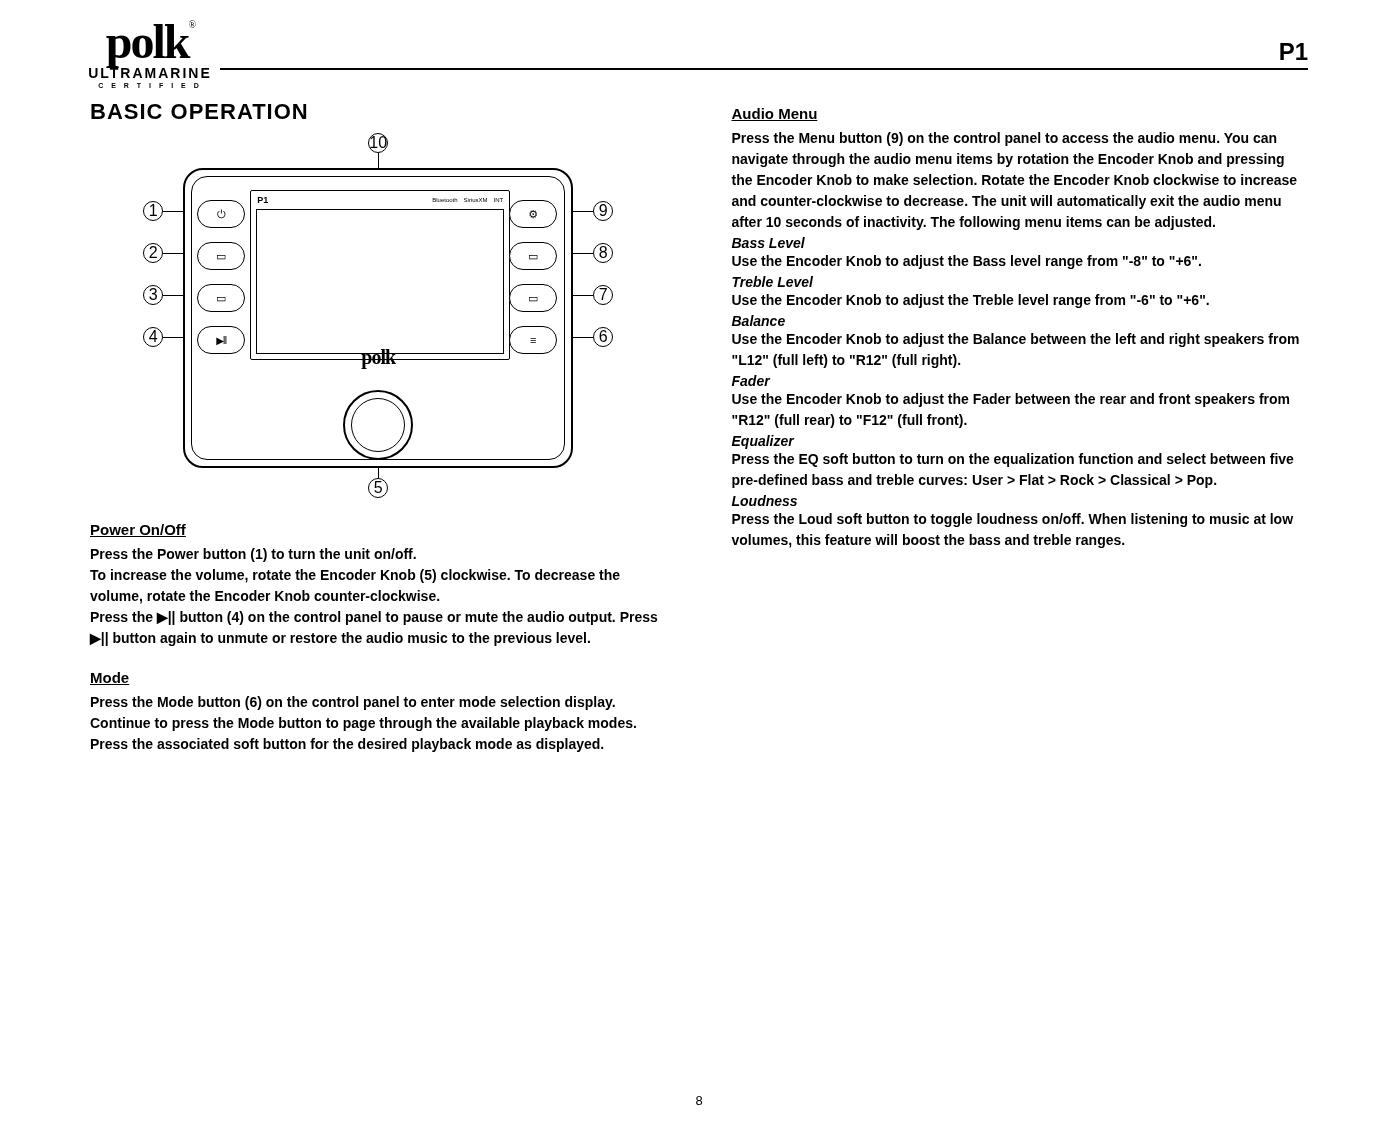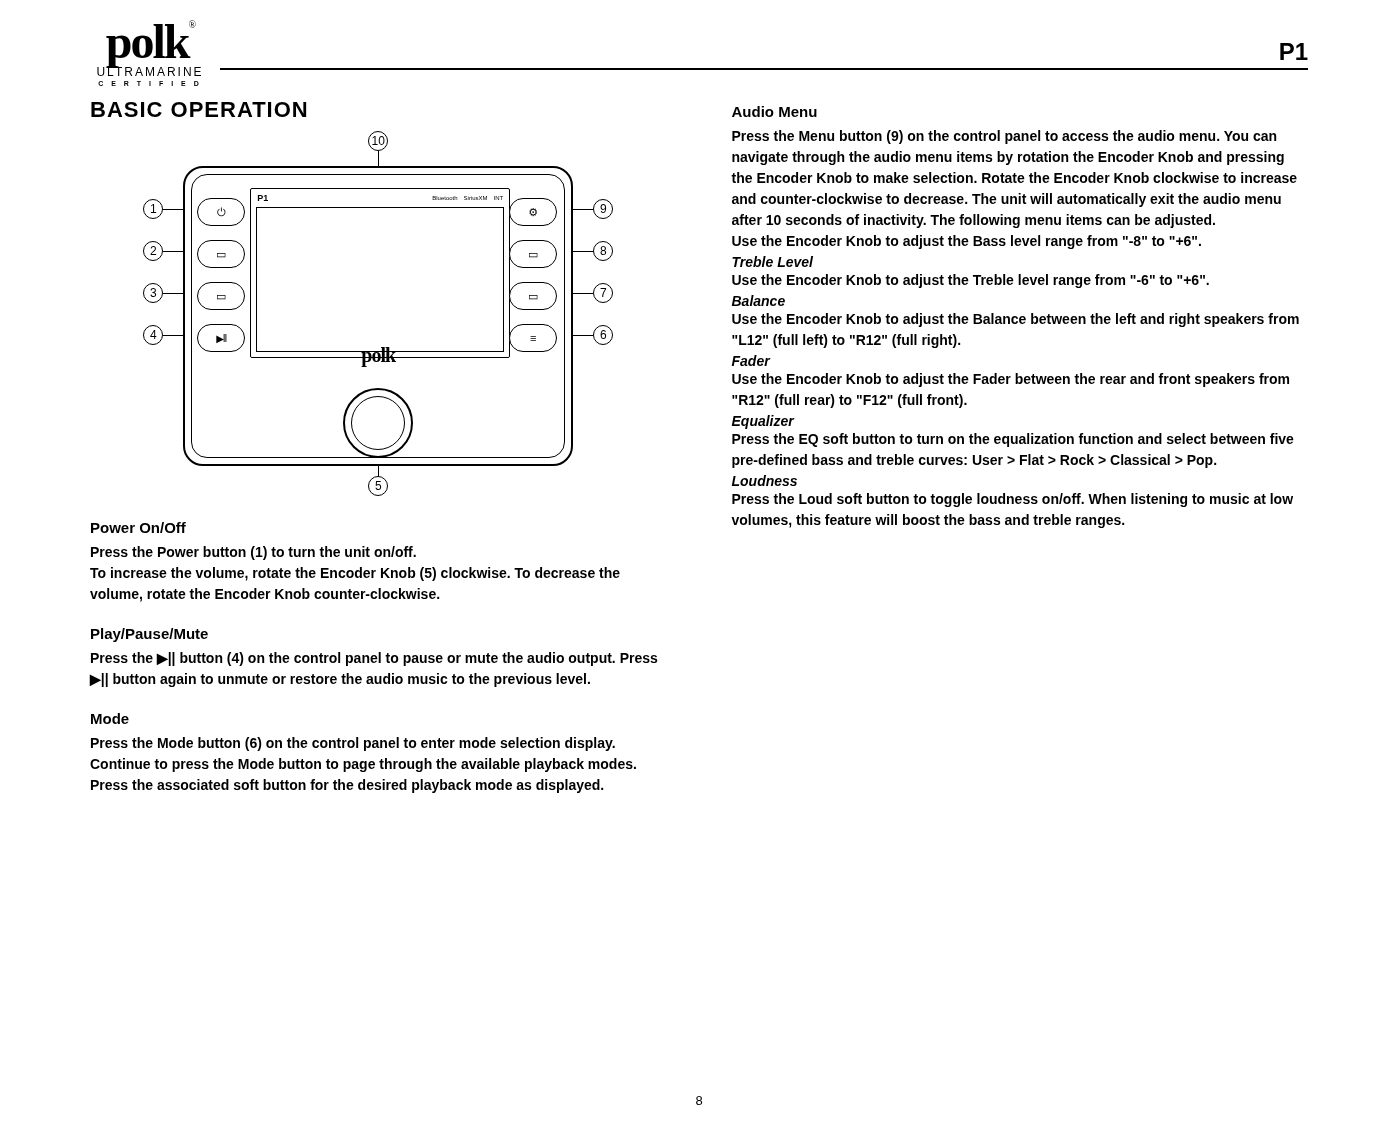--- a/index.html
+++ b/index.html
@@ -31,22 +31,22 @@
     letter-spacing: -2px;
     line-height: 0.9;
     font-family: Georgia, serif;
   }
   .logo-reg {
     font-size: 10px;
     vertical-align: top;
     font-weight: normal;
   }
   .logo-sub1 {
-    font-size: 12px;
-    font-weight: 400;
+    font-size: 14px;
+    font-weight: 700;
     letter-spacing: 2px;
     margin-top: 2px;
   }
   .logo-sub2 {
     font-size: 7px;
     font-weight: 900;
     letter-spacing: 3px;
     margin-top: 1px;
   }
   .header-line {
@@ -79,20 +79,21 @@
     font-weight: 700;
     letter-spacing: 1px;
     margin-bottom: 8px;
     font-family: Arial, Helvetica, sans-serif;
   }
   h3 {
     font-size: 15px;
     font-weight: 700;
     margin-top: 20px;
     margin-bottom: 6px;
+    text-decoration: underline;
   }
   .col-right h3:first-child { margin-top: 6px; }
   p {
     font-size: 14px;
     line-height: 1.5;
     font-weight: bold;
   }
   .subhead {
     font-style: italic;
     font-weight: 700;
@@ -199,21 +200,21 @@
     font-size: 11px;
     background: #fff;
   }
   
   .callout {
     position: absolute;
     width: 20px;
     height: 20px;
     border: 1.5px solid #000;
     border-radius: 50%;
-    font-size: 12px;
+    font-size: 16px;
     display: flex;
     align-items: center;
     justify-content: center;
     background: #fff;
     font-weight: 400;
     font-family: Arial;
   }
   .lead {
     position: absolute;
     background: #000;
@@ -324,37 +325,37 @@
 
     <h3>Power On/Off</h3>
     <p>
       <span>Press the </span><b>Power</b><span> button (1) to turn the unit on/off.</span>
     </p>
 
     <p>
       <span>To increase the volume, rotate the </span><b>Encoder Knob</b><span> (5) clockwise. To decrease the volume, rotate the </span><b>Encoder Knob</b><span> counter-clockwise.</span>
     </p>
 
-    <h3>Play/Pause/Mute</h3>
     <p>
       <span>Press the </span><b>▶||</b><span> button (4) on the control panel to pause or mute the audio output. Press </span><b>▶||</b><span> button again to unmute or restore the audio music to the previous level.</span>
     </p>
 
     <h3>Mode</h3>
     <p>
       <span>Press the </span><b>Mode</b><span> button (6) on the control panel to enter mode selection display. Continue to press the </span><b>Mode</b><span> button to page through the available playback modes. Press the associated soft button for the desired playback mode as displayed.</span>
     </p>
   </div>
 
   <div class="col-right">
     <h3>Audio Menu</h3>
     <p>
       <span>Press the </span><b>Menu</b><span> button (9) on the control panel to access the audio menu. You can navigate through the audio menu items by rotation the </span><b>Encoder Knob</b><span> and pressing the </span><b>Encoder Knob</b><span> to make selection. Rotate the </span><b>Encoder Knob</b><span> clockwise to increase and counter-clockwise to decrease. The unit will automatically exit the audio menu after 10 seconds of inactivity. The following menu items can be adjusted.</span>
     </p>
 
+    <span class="subhead">Bass Level</span>
     <p><span>Use the </span><b>Encoder Knob</b><span> to adjust the Bass level range from "-8" to "+6".</span></p>
 
     <span class="subhead">Treble Level</span>
     <p><span>Use the </span><b>Encoder Knob</b><span> to adjust the Treble level range from "-6" to "+6".</span></p>
 
     <span class="subhead">Balance</span>
     <p><span>Use the </span><b>Encoder Knob</b><span> to adjust the Balance between the left and right speakers from "L12" (full left) to "R12" (full right).</span></p>
 
     <span class="subhead">Fader</span>
     <p><span>Use the </span><b>Encoder Knob</b><span> to adjust the Fader between the rear and front speakers from "R12" (full rear) to "F12" (full front).</span></p>

